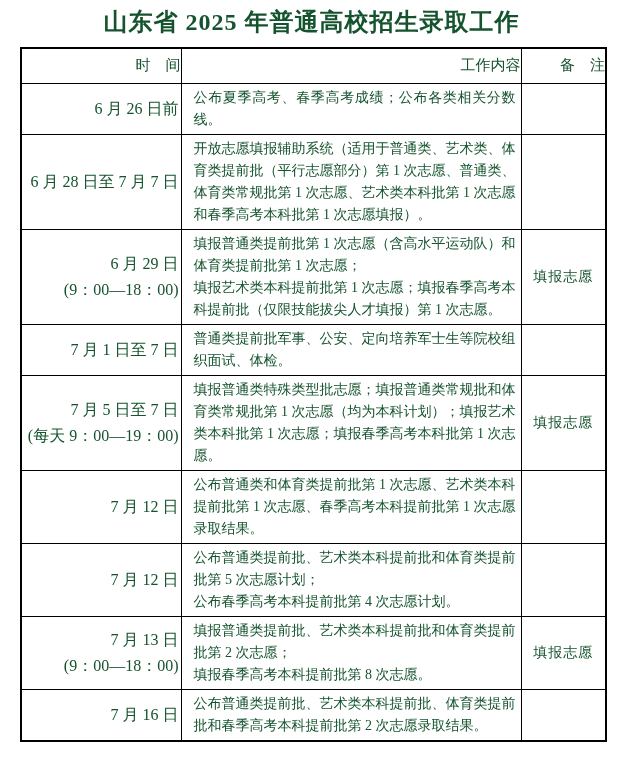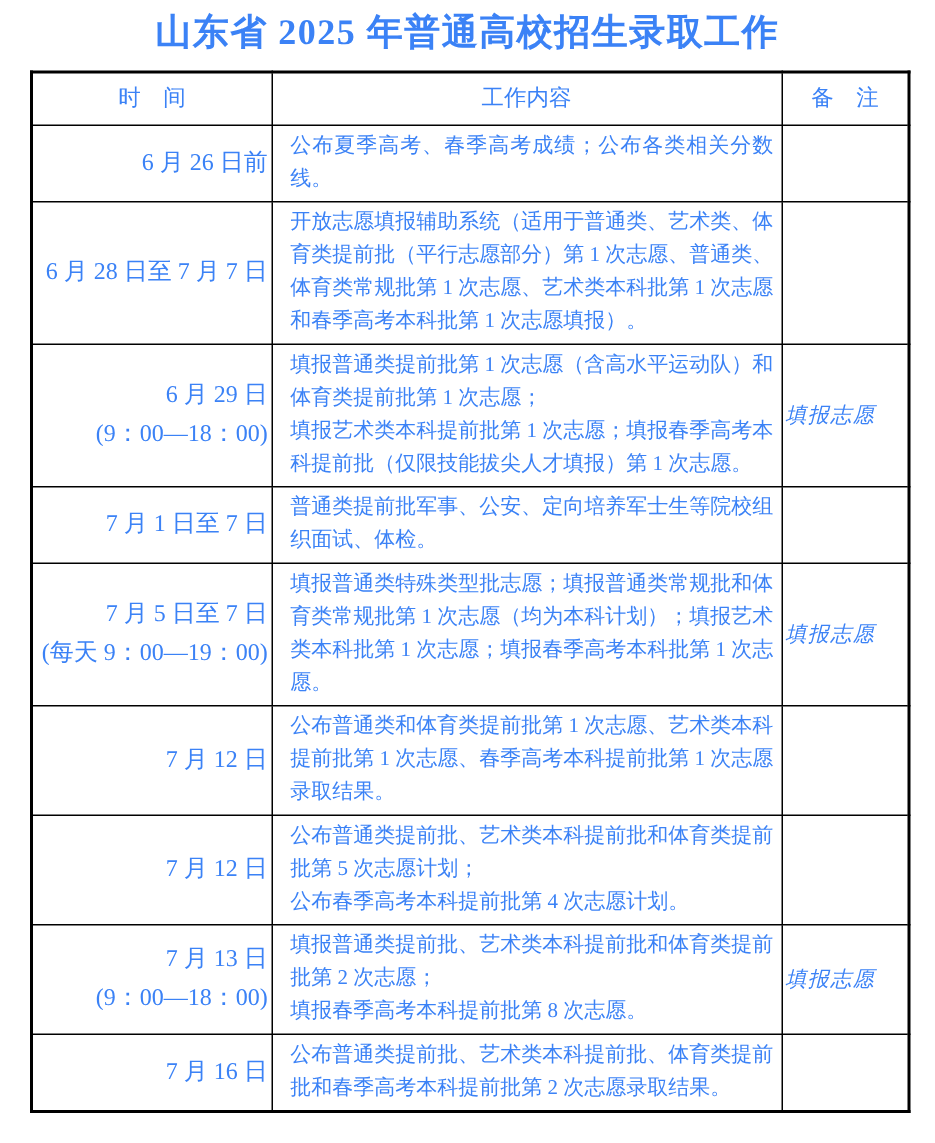--- a/index.html
+++ b/index.html
@@ -4,21 +4,21 @@
 <style>
   * { margin: 0; padding: 0; box-sizing: border-box; }
   html, body { background: #ffffff; }
   .page {
     position: relative;
     width: 623px;
     height: 762px;
     background: #ffffff;
     overflow: hidden;
     font-family: "Liberation Serif", "DejaVu Serif", serif;
-    color: #3b82f6;
+    color: #14532d;
   }
   .doc-title {
     margin-top: 8px;
     text-align: center;
     font-size: 24px;
     font-weight: bold;
     line-height: 28px;
     letter-spacing: 1px;
   }
   table.schedule {
@@ -32,39 +32,39 @@
   table.schedule col.c-content { width: 340px; }
   table.schedule col.c-remark  { width: 85px; }
   table.schedule th, table.schedule td {
     border: 1px solid #000000;
     vertical-align: middle;
     font-weight: normal;
   }
   tr.header-row th {
     height: 35px;
     font-size: 15px;
-    text-align: center;
+    text-align: right;
   }
   td.time-cell {
     text-align: right;
     font-size: 16px;
     line-height: 26px;
     padding: 2px 2px;
   }
   td.content-cell {
     font-size: 14px;
     line-height: 22px;
     text-align: justify;
     padding: 3px 5px 3px 12px;
   }
   td.remark-cell {
+    text-align: center;
     font-size: 14px;
     padding: 2px 2px;
     letter-spacing: 1px;
-    font-style: italic;
   }
 </style>
 </head>
 <body>
 
 <div class="page">
   <div class="doc-title">
     <div>山东省 2025 年普通高校招生录取工作</div>
   </div>
 

